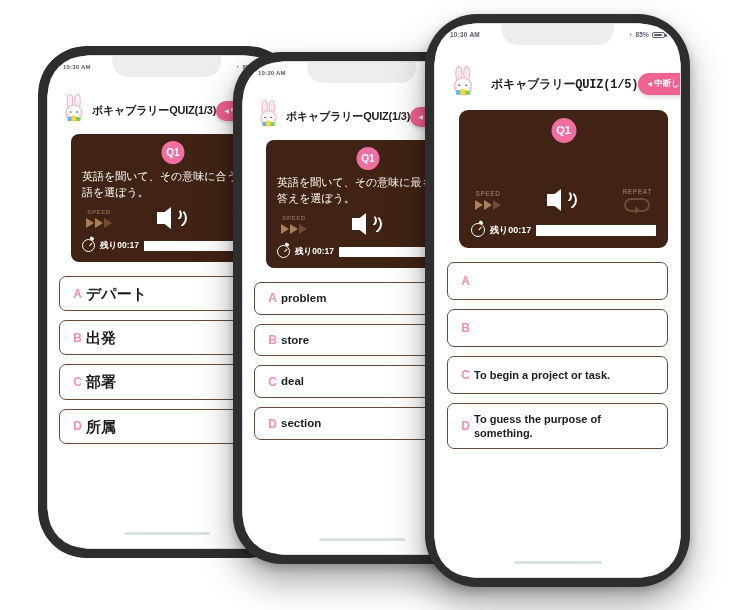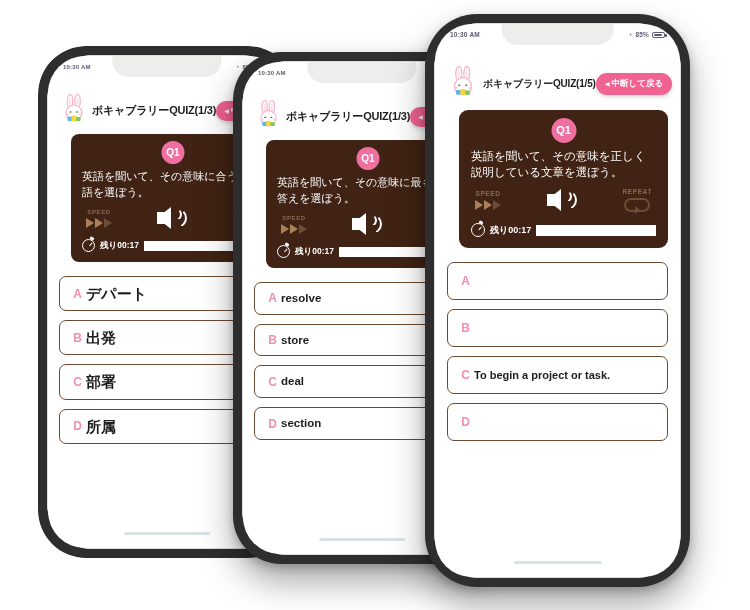--- a/index.html
+++ b/index.html
@@ -179,21 +179,21 @@
   
   #phone-front{
     left:425px;top:14px;width:265px;height:573px;
     border-radius:52px;
     z-index:30;
   }
   #phone-front .statusbar{font-size:6.5px;}
   #phone-front .apphead{
     top:42px;padding:0 14px;height:36px;
   }
-  #phone-front .app-title{font-size:10px;margin-left:6px;}
+  #phone-front .app-title{font-size:12px;margin-left:14px;font-family:Liberation Mono, monospace;}
   #phone-front .quit-btn{
     font-size:8.5px;padding:5px 9px;
   }
   #phone-front .quizcard{
     top:86px;height:138px;margin:0 12px;border-radius:9px;
     padding:0 12px;
   }
   #phone-front .qbadge{top:8px;width:25px;height:25px;font-size:11px;}
   #phone-front .qtext{position:absolute;top:38px;left:12px;right:12px;font-size:11.5px;}
   #phone-front .controls{position:absolute;top:78px;left:16px;right:16px;}
@@ -439,21 +439,21 @@
           <span class="timer-label">残り00:17</span>
           <span class="bar-track">
             <span class="bar-fill" style="width:86%"></span>
           </span>
         </div>
       </div>
 
       <div class="answers">
         <div class="ans">
           <span class="ans-letter">A</span>
-          <span class="ans-text">resolve</span>
+          <span class="ans-text">problem</span>
         </div>
         <div class="ans">
           <span class="ans-letter">B</span>
           <span class="ans-text">store</span>
         </div>
         <div class="ans">
           <span class="ans-letter">C</span>
           <span class="ans-text">deal</span>
         </div>
         <div class="ans">
@@ -499,21 +499,20 @@
         </span>
         <span class="app-title">ボキャブラリーQUIZ(1/5)</span>
         <span class="quit-btn">
           <span class="caret">◀</span>
           <span>中断して戻る</span>
         </span>
       </div>
 
       <div class="quizcard">
         <div class="qbadge">Q1</div>
-        <div class="qtext">英語を聞いて、その意味を正しく説明している文章を選ぼう。</div>
         <div class="controls">
           <div class="ctl">
             <span class="ctl-label">SPEED</span>
             <span class="tri-row">
               <i class="tri"></i>
                 <i class="tri t2"></i>
                 <i class="tri t3"></i>
             </span>
           </div>
           <div class="ctl">
@@ -546,20 +545,21 @@
         </div>
         <div class="ans">
           <span class="ans-letter">B</span>
         </div>
         <div class="ans">
           <span class="ans-letter">C</span>
           <span class="ans-text">To begin a project or task.</span>
         </div>
         <div class="ans">
           <span class="ans-letter">D</span>
+          <span class="ans-text">To guess the purpose of something.</span>
         </div>
       </div>
 
       <div class="home-ind"></div>
     </div>
   </div>
 
 </div>
 
 </body></html>

